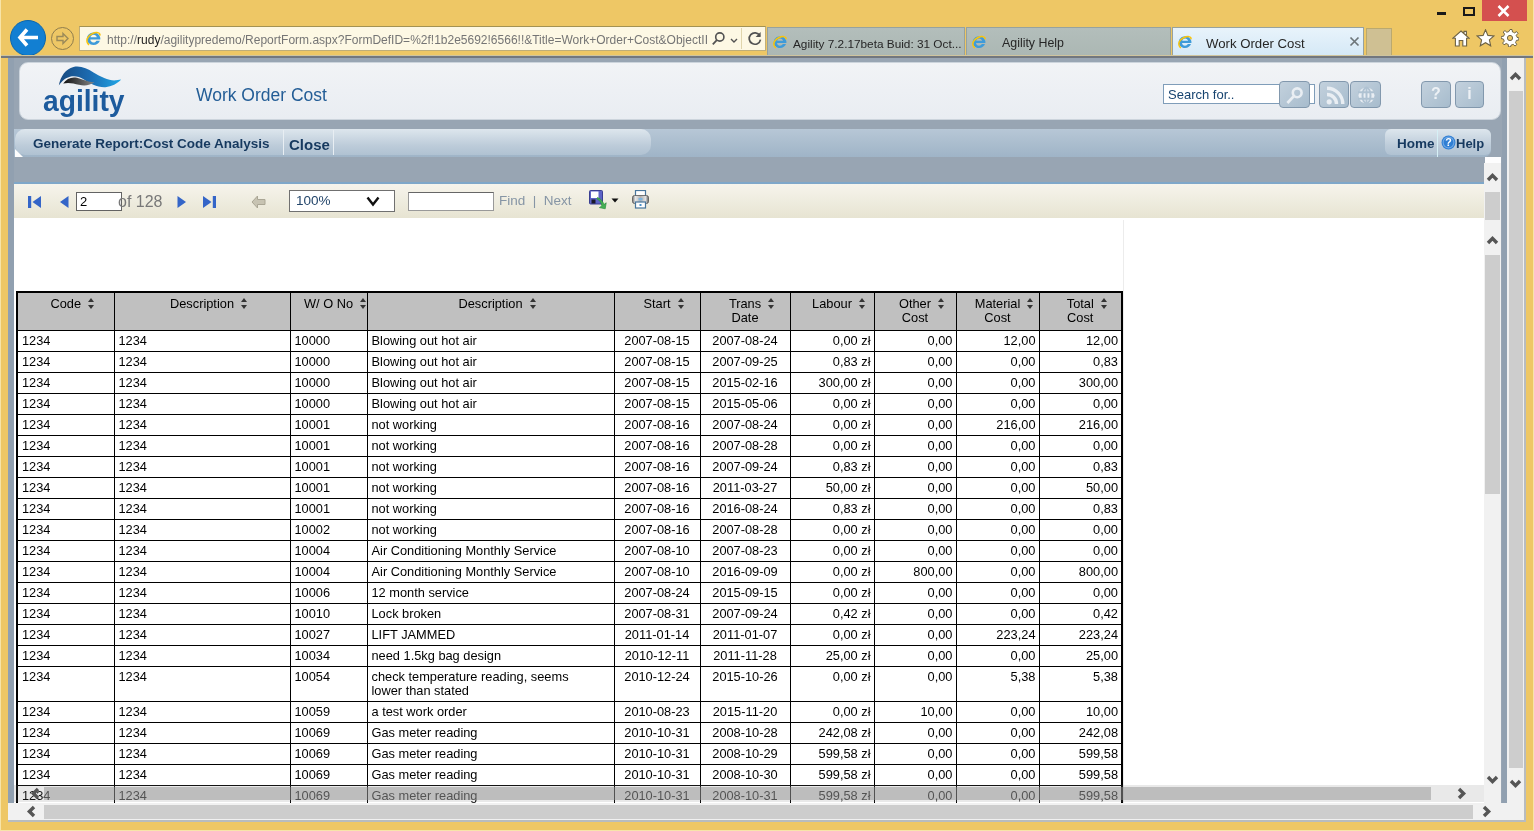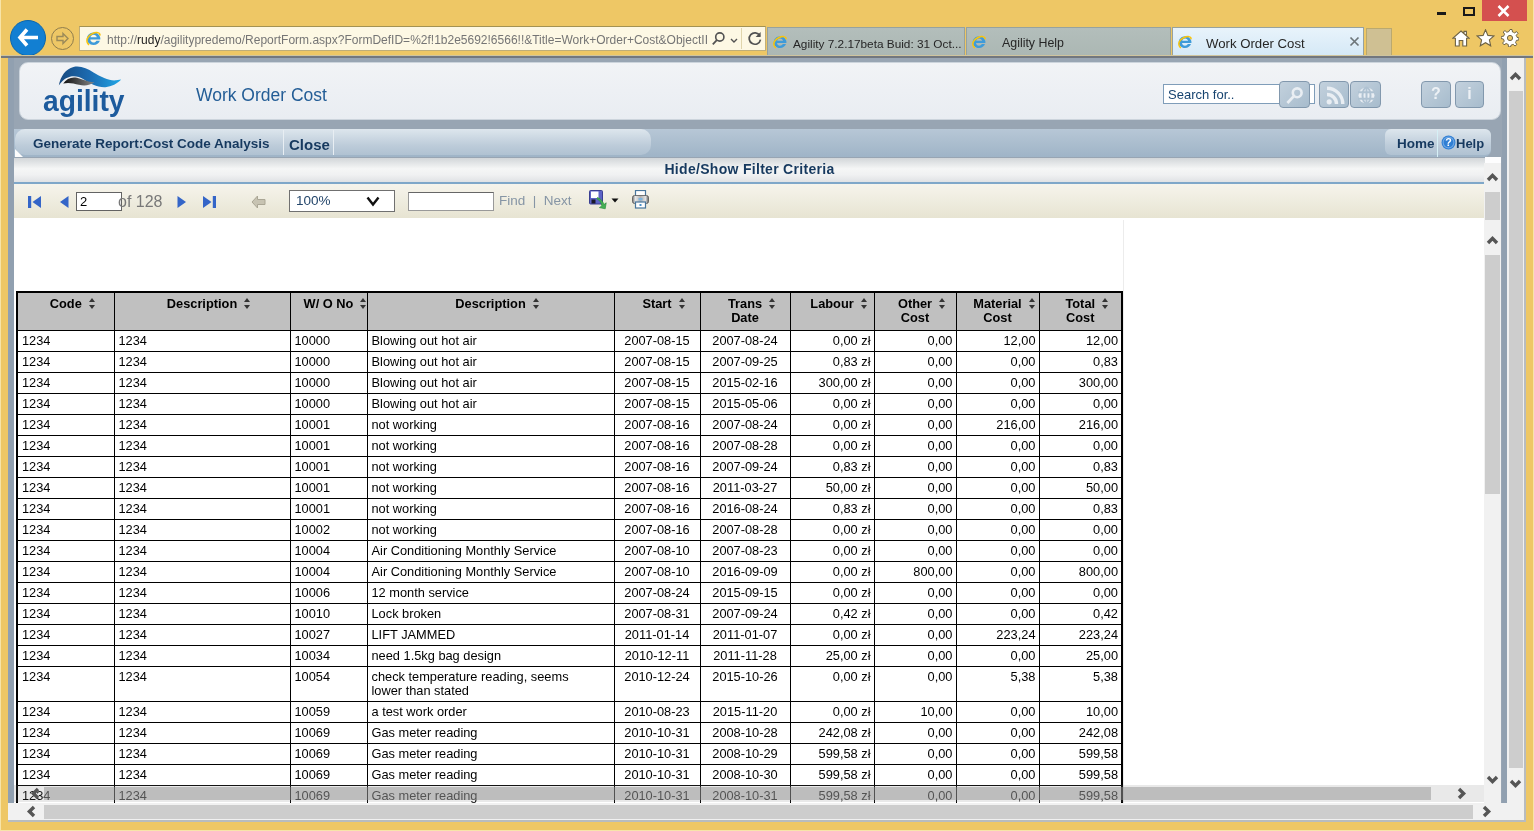--- a/index.html
+++ b/index.html
@@ -5,21 +5,21 @@
 .a{position:absolute}
 .rpt{border-collapse:collapse;table-layout:fixed;font-size:12.8px;color:#000;line-height:14px;border:2px solid #000}
 .rpt td,.rpt th{border:1px solid #000;overflow:hidden;white-space:nowrap;padding:0;vertical-align:top}
 .rpt td{padding-top:3px}
 .rpt tr{height:21px}
 .rpt tr.hd{height:38px}
 .rpt tr.dbl{height:35px}
 .rpt td.l{text-align:left;padding-left:4px}
 .rpt td.c{text-align:center}
 .rpt td.r{text-align:right;padding-right:3px}
-.rpt th{background:#c0c0c0;font-weight:bold;vertical-align:top;padding-top:4px}
+.rpt th{background:#c0c0c0;font-weight:normal;vertical-align:top;padding-top:4px}
 .hin{position:relative;text-align:center}
 .ht{position:relative;display:inline-block}
 .srt{position:absolute;left:calc(100% + 7px);top:0;width:8px;height:12px}
 .srt i.u,.srt i.d{position:absolute;left:0;width:0;height:0;border-left:3.2px solid transparent;border-right:3.2px solid transparent}
 .srt i.u{top:1px;border-bottom:4px solid #343434}
 .srt i.d{top:8px;border-top:4px solid #343434}
 </style></head><body>
 <div class="a" style="left:1482px;top:0;width:45px;height:21px;background:#d4504f"></div>
 <svg class="a" style="left:1497px;top:5px" width="13" height="12" viewBox="0 0 13 12">
     <path d="M1.5 1 L11.5 11 M11.5 1 L1.5 11" stroke="#fff" stroke-width="2.6"></path>
@@ -150,21 +150,20 @@
       <span style="position:absolute;left:71px;top:7px;font-size:13px;font-weight:bold;color:#16395f">Help</span>
       <svg style="position:absolute;left:56px;top:6px" width="15" height="15" viewBox="0 0 14 14">
         <circle cx="7" cy="7" r="6.5" fill="#2f7fd4"></circle>
         <circle cx="7" cy="7" r="5" fill="none" stroke="#6ea7e4" stroke-width="1"></circle>
         <text x="7" y="10.4" text-anchor="middle" font-size="10" font-weight="bold" fill="#fff">?</text>
       </svg>
     </div>
 <svg class="a" style="left:7px;top:91px" width="8" height="8" viewBox="0 0 8 8">
       <path d="M0 8 L0 0 L8 8 Z" fill="#fdfdfd"></path>
     </svg>
-<div class="a" style="left:6px;top:100px;width:1471px;height:24px;background:linear-gradient(#d2d6d9,#f5f6f6 45%,#f0f1f2 70%,#e0e2e5);text-align:center;font-size:14px;font-weight:bold;color:#16395f;padding-top:3px;letter-spacing:0.3px">Hide/Show Filter Criteria</div>
 <div class="a" style="left:6px;top:124px;width:1471px;height:2px;background:#7fa7c9"></div>
 <div class="a" style="left:6px;top:126px;width:1471px;height:34px;background:linear-gradient(#f6f4ec,#e7e4d2)">
 <svg style="position:absolute;left:13px;top:12px" width="15" height="12" viewBox="0 0 15 12">
         <rect x="1" y="0" width="3.2" height="12" fill="#3465c8"></rect>
         <path d="M14 0 L5.5 6 L14 12 Z" fill="#3465c8"></path>
       </svg>
 <svg style="position:absolute;left:45px;top:12px" width="10" height="12" viewBox="0 0 10 12">
         <path d="M9.5 0 L1 6 L9.5 12 Z" fill="#3465c8"></path>
       </svg>
 <div style="position:absolute;left:62px;top:8px;width:46px;height:19px;background:#fff;border:1px solid #636363;font-size:13px;padding:1px 0 0 3px">2</div>

